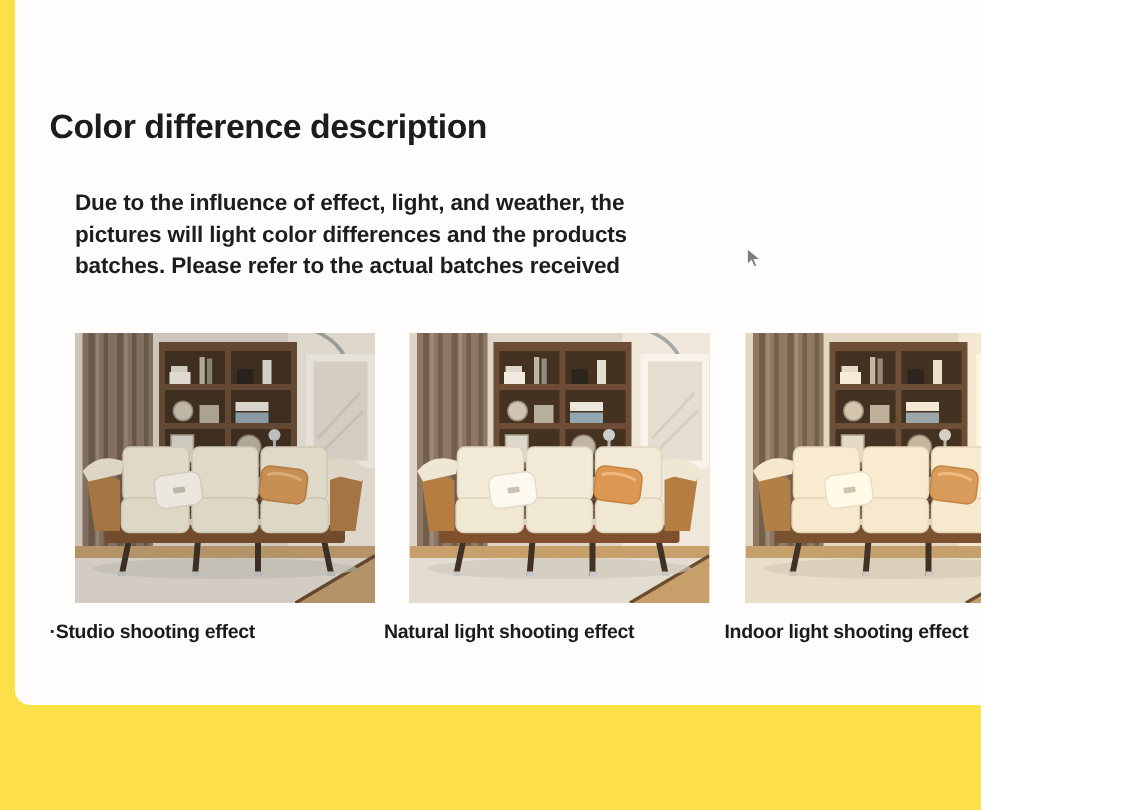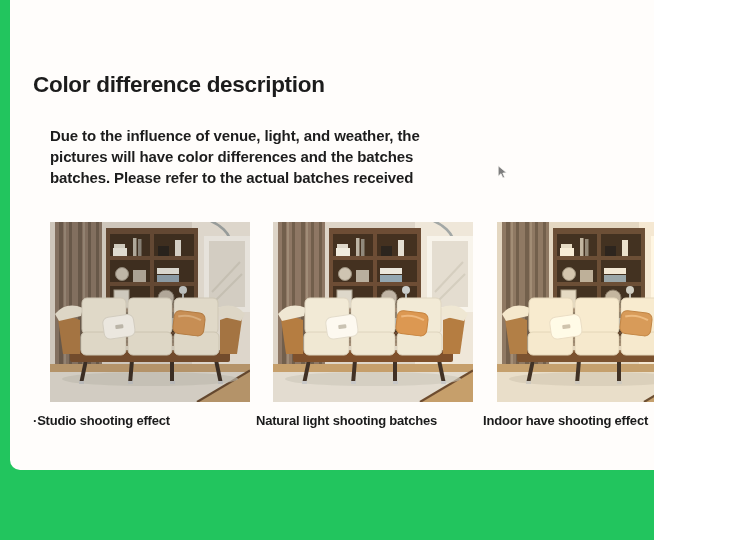--- a/index.html
+++ b/index.html
@@ -1,18 +1,18 @@
 <!DOCTYPE html>
 <html><head>
 <meta charset="utf-8">
 <style>
   * { margin:0; padding:0; box-sizing:border-box; }
   html,body { width:750px; height:540px; }
   body { font-family:"Liberation Sans","DejaVu Sans",sans-serif; }
-  .page { position:relative; width:654px; height:540px; background:#22c55e; overflow:hidden; }
+  .page { position:relative; width:654px; height:540px; background:#fde047; overflow:hidden; }
   .card { position:absolute; left:10px; top:-16px; width:728px; height:486px;
           background:#fffdfb; border-radius:10px; }
   .title { position:absolute; left:33px; top:72px; font-size:22.5px; font-weight:700;
            color:#1c1c1c; letter-spacing:-0.3px; white-space:nowrap; }
   .desc { position:absolute; left:50px; top:125px; color:#1d1d1d; }
   .desc div { font-size:15px; font-weight:700; line-height:21px; white-space:nowrap;
               letter-spacing:-0.1px; }
   .photo { position:absolute; top:222px; width:200px; height:180px; overflow:hidden;
            background:#d8cfc2; }
   .photo svg { display:block; width:200px; height:180px; }
@@ -32,22 +32,22 @@
 </style>
 </head>
 <body>
 
 <div class="page">
   <div class="card"></div>
 
   <h1 class="title">Color difference description</h1>
 
   <div class="desc">
-    <div>Due to the influence of venue, light, and weather, the</div>
-    <div>pictures will have color differences and the batches</div>
+    <div>Due to the influence of effect, light, and weather, the</div>
+    <div>pictures will light color differences and the products</div>
     <div>batches. Please refer to the actual batches received</div>
   </div>
 
   <svg class="cursor" viewBox="0 0 13 14">
     <path d="M1.2,0.8 L1.2,11.2 L4.0,8.7 L5.8,13.0 L7.6,12.2 L5.8,8.1 L9.6,7.8 Z" fill="#7d7d7d" stroke="#fffdfb" stroke-width="0.7"></path>
   </svg>
 
   <div class="photo photo-0">
     <svg viewBox="0 0 200 180">
         <use href="#sofa-scene"></use>
@@ -58,22 +58,22 @@
         <use href="#sofa-scene"></use>
       </svg>
   </div>
   <div class="photo photo-2">
     <svg viewBox="0 0 200 180">
         <use href="#sofa-scene"></use>
       </svg>
   </div>
 
   <div class="caption cap-0">·Studio shooting effect</div>
-  <div class="caption cap-1">Natural light shooting batches</div>
-  <div class="caption cap-2">Indoor have shooting effect</div>
+  <div class="caption cap-1">Natural light shooting effect</div>
+  <div class="caption cap-2">Indoor light shooting effect</div>
 
   <svg class="defs-hidden" aria-hidden="true">
     <symbol id="sofa-scene" viewBox="0 0 200 180">
 
       <rect x="0" y="0" width="200" height="150" fill="#d8cfc2"></rect>
       <rect x="142" y="0" width="58" height="150" fill="#e8e0d3"></rect>
 
       <g>
         <rect x="5" y="0" width="47" height="150" fill="#8a7461"></rect>
         <rect x="9" y="0" width="4" height="150" fill="#6f5c4a"></rect>

